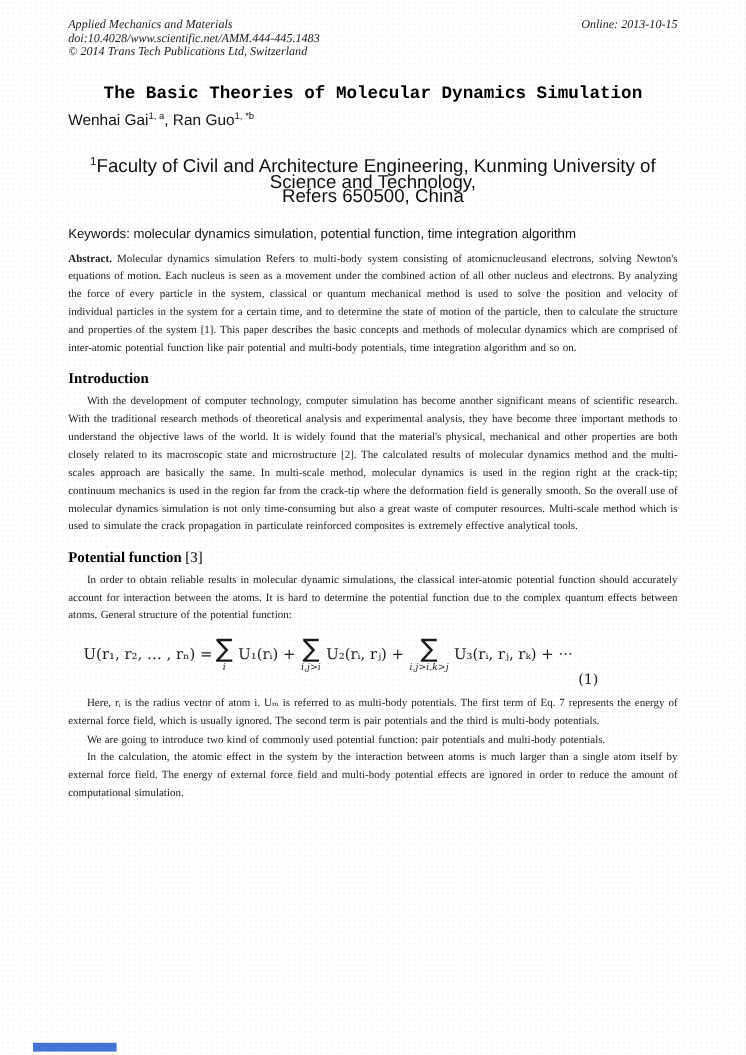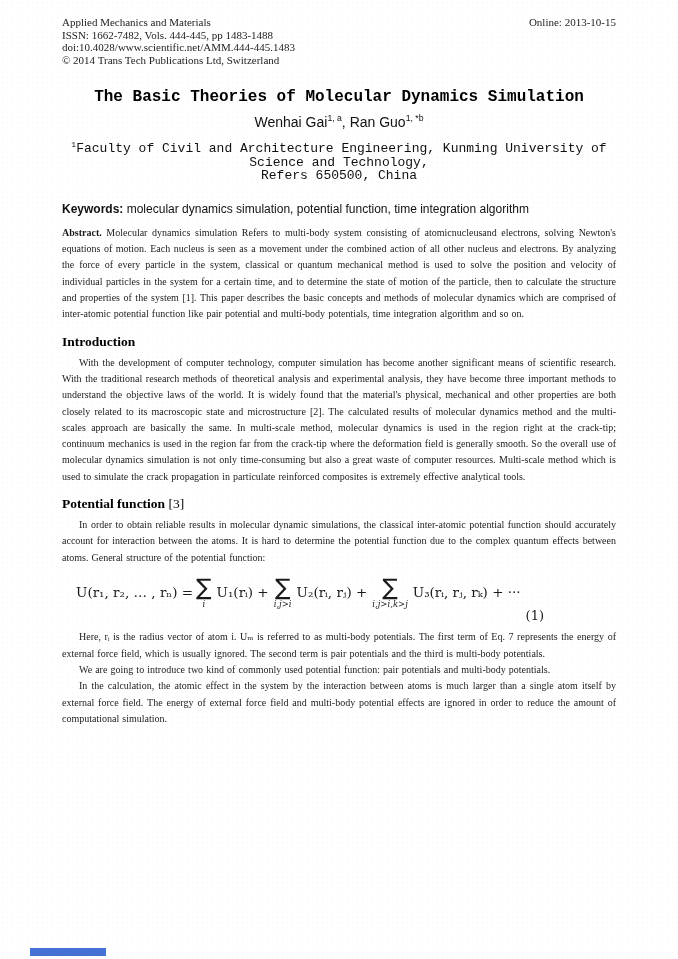--- a/index.html
+++ b/index.html
@@ -11,36 +11,36 @@
     padding:16px 62px 0 62px;
     background-color:#ffffff;
     background-image: radial-gradient(rgba(214,188,160,0.16) 0.8px, transparent 0.9px);
     background-size:5px 5px;
     color:#1e1e1e;
     overflow:hidden;
     font-family:"Liberation Serif","DejaVu Serif",serif;
   }
   
   .header { display:flex; justify-content:space-between; align-items:flex-start;
-    font-size:11px; line-height:12.6px; color:#222; }
+    font-style:italic; font-size:11px; line-height:12.6px; color:#222; }
   .header .hl { white-space:nowrap; }
   
   .title { margin-top:22px; text-align:center; font-family:Liberation Mono, monospace;
     font-weight:bold; font-size:16px; color:#000; }
-  .authors { margin-top:7px; text-align:center; font-family:"Liberation Sans","DejaVu Sans",sans-serif;
+  .authors { margin-top:7px; font-family:"Liberation Sans","DejaVu Sans",sans-serif;
     font-size:14px; color:#111; }
   .authors sup, .affil sup, .emails sup { font-size:0.62em; }
-  .affil { margin-top:8px; text-align:center; font-family:Liberation Mono, monospace;
-    font-size:13px; line-height:13.5px; color:#111; }
+  .affil { margin-top:24px; text-align:center; font-family:Liberation Sans, sans-serif;
+    font-size:17px; line-height:13.5px; color:#111; }
   .emails { margin-top:9px; text-align:center; font-family:"Liberation Sans","DejaVu Sans",sans-serif;
     font-size:11.5px; color:#111; }
   
   .keywords { margin-top:19px; font-family:"Liberation Sans","DejaVu Sans",sans-serif;
     font-size:12px; color:#111; }
-  .keywords .kw-label { font-weight:bold;text-align:right; }
+  .keywords .kw-label { font-weight:normal;text-align:right; }
   
   .para { margin:0; font-size:10px; line-height:16.3px; text-align:justify; color:#1b1b1b;
     word-spacing:0.6px; }
   .abstract { margin-top:9px; }
   .abstract .ab-label { font-weight:bold; }
   .indent { text-indent:17px; }
   .sec-head { margin:11px 0 0 0; font-size:13.5px; font-weight:bold; color:#000; }
   .sec-head .ref { font-weight:normal; }
   .after-head { margin-top:5px; }
   
@@ -57,21 +57,20 @@
     background:#4472d4; }
 </style>
 </head>
 <body>
 
 <div class="page">
 
   <div class="header">
     <div>
       <div class="hl">Applied Mechanics and Materials</div>
-      <div class="hl">ISSN: 1662-7482, Vols. 444-445, pp 1483-1488</div>
       <div class="hl">doi:10.4028/www.scientific.net/AMM.444-445.1483</div>
       <div class="hl">© 2014 Trans Tech Publications Ltd, Switzerland</div>
     </div>
     <div class="hl">Online: 2013-10-15</div>
   </div>
 
   <div class="title">The Basic Theories of Molecular Dynamics Simulation</div>
 
   <div class="authors"><span><span>Wenhai Gai</span><sup>1, a</sup><span>, </span></span><span><span>Ran Guo</span><sup>1, *b</sup></span></div>
 

